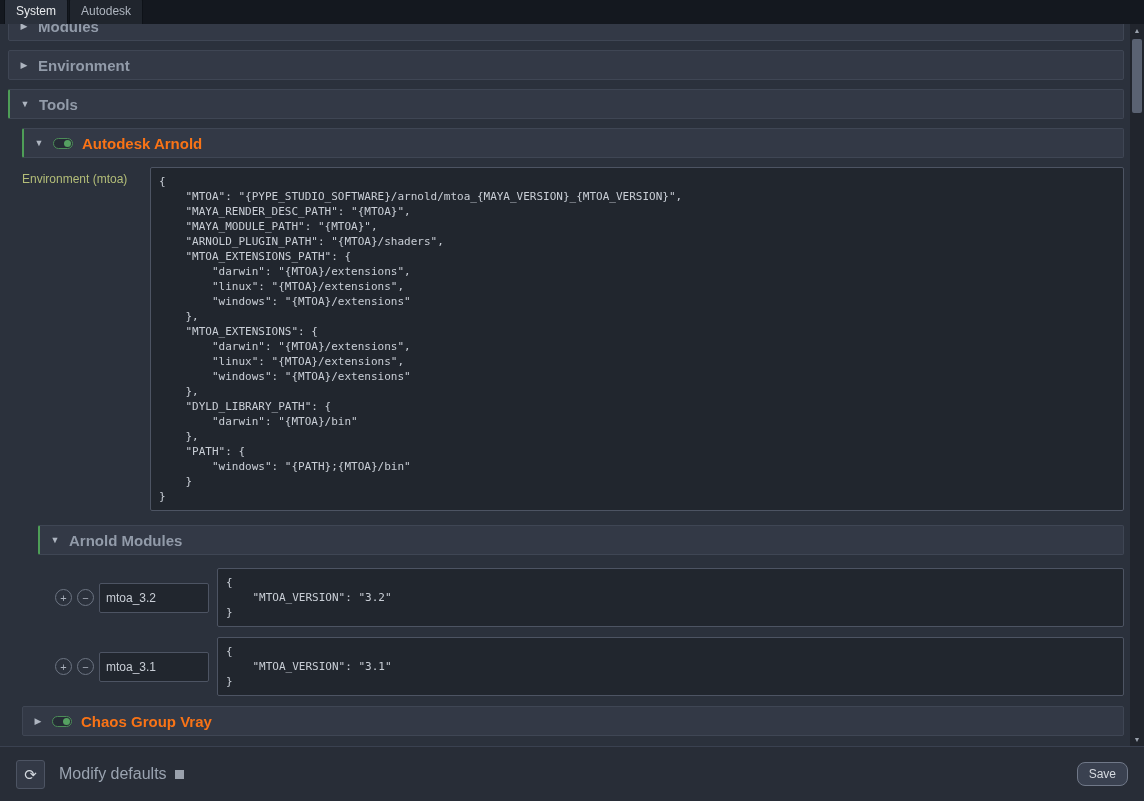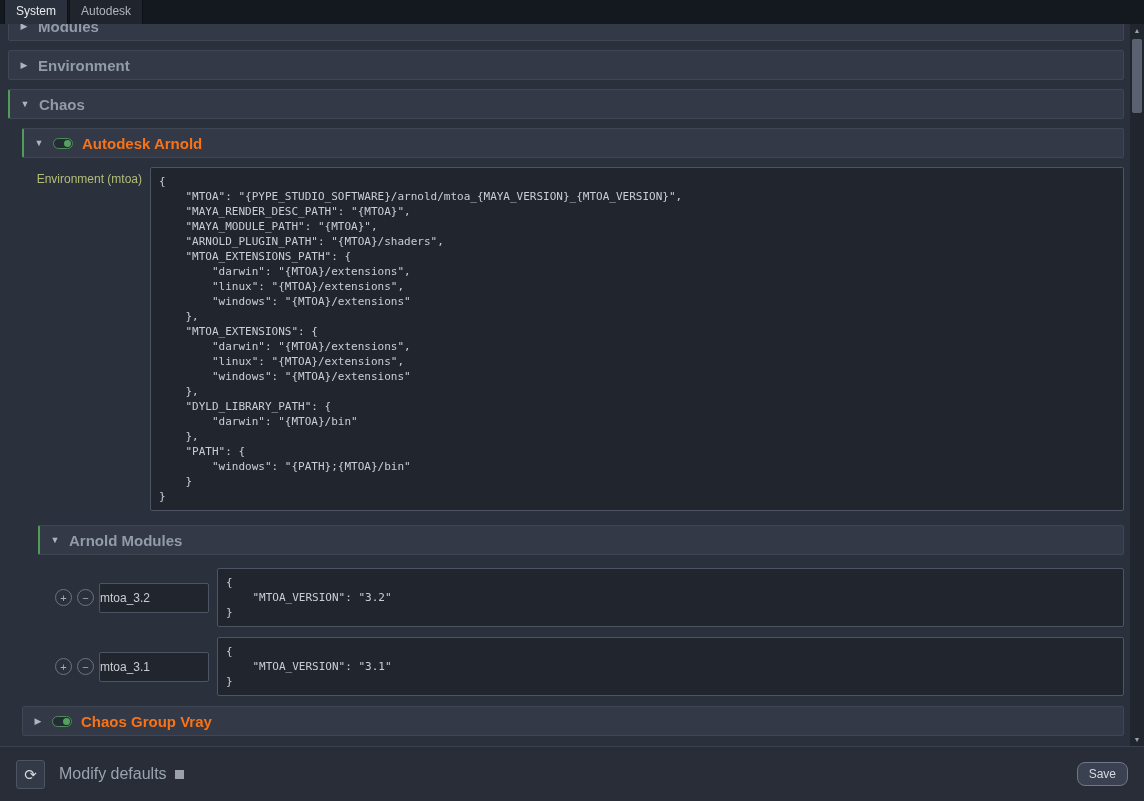--- a/index.html
+++ b/index.html
@@ -55,41 +55,41 @@
     width:20px; height:11px; border:1px solid #4c8c58; border-radius:6px;
     position:relative; flex:none; background:#262c36; cursor:pointer;
   }
   .toggle::after {
     content:""; position:absolute; top:1px; right:1px; width:7px; height:7px;
     border-radius:50%; background:#55a061;
   }
 
   
   .env-row { display:flex; margin-bottom:14px; }
-  .env-label { width:128px; flex:none; text-align:right; padding:5px 8px 0 0; font-size:12px; color:#b3bd78; }
+  .env-label { width:128px; flex:none; padding:5px 8px 0 0; font-size:12px; color:#b3bd78; }
   .code-box {
     flex:1; background:#21262e; border:1px solid #4d5463; border-radius:2px;
     padding:6px 8px; cursor:text; overflow:hidden;
   }
   pre.code {
     margin:0; font-family:"DejaVu Sans Mono", monospace;
     font-size:11px; line-height:15px; color:#c9ced6; white-space:pre;
   }
 
   
   .version-row { display:flex; align-items:center; margin:0 0 10px 33px; gap:5px; }
   .round-btn {
     width:17px; height:17px; border-radius:50%; border:1px solid #6c7482;
     color:#aab1bc; background:transparent; font-size:11px; line-height:14px;
     text-align:center; padding:0; cursor:pointer; flex:none;
     font-family:"Liberation Sans", sans-serif;
   }
   .text-input {
     width:110px; height:30px; background:#21262e; border:1px solid #4d5463; border-radius:2px;
-    color:#c9ced6; font-size:12px; padding:2px 0; flex:none;
+    color:#c9ced6; font-size:12px; padding:2px 6px; flex:none;
     font-family:"Liberation Sans", sans-serif;
   }
   .version-row .code-box { margin-left:3px; }
 
   .vray-gap { margin-top:3px; }
 
   
   .footer {
     height:55px; flex:none; border-top:1px solid #3a4150; background:#282d37;
     display:flex; align-items:center; padding:0 16px; gap:14px;
@@ -128,21 +128,21 @@
         <span class="hlabel">Modules</span>
       </div>
 
       <div class="section-header">
         <span class="arrow">▶</span>
         <span class="hlabel">Environment</span>
       </div>
 
       <div class="section-header green-edge">
         <span class="arrow">▼</span>
-        <span class="hlabel">Chaos</span>
+        <span class="hlabel">Tools</span>
       </div>
 
       <div class="lvl1">
 
         <div class="section-header green-edge">
           <span class="arrow">▼</span>
           <span class="toggle"></span>
           <span class="hlabel software">Autodesk Arnold</span>
         </div>
 

